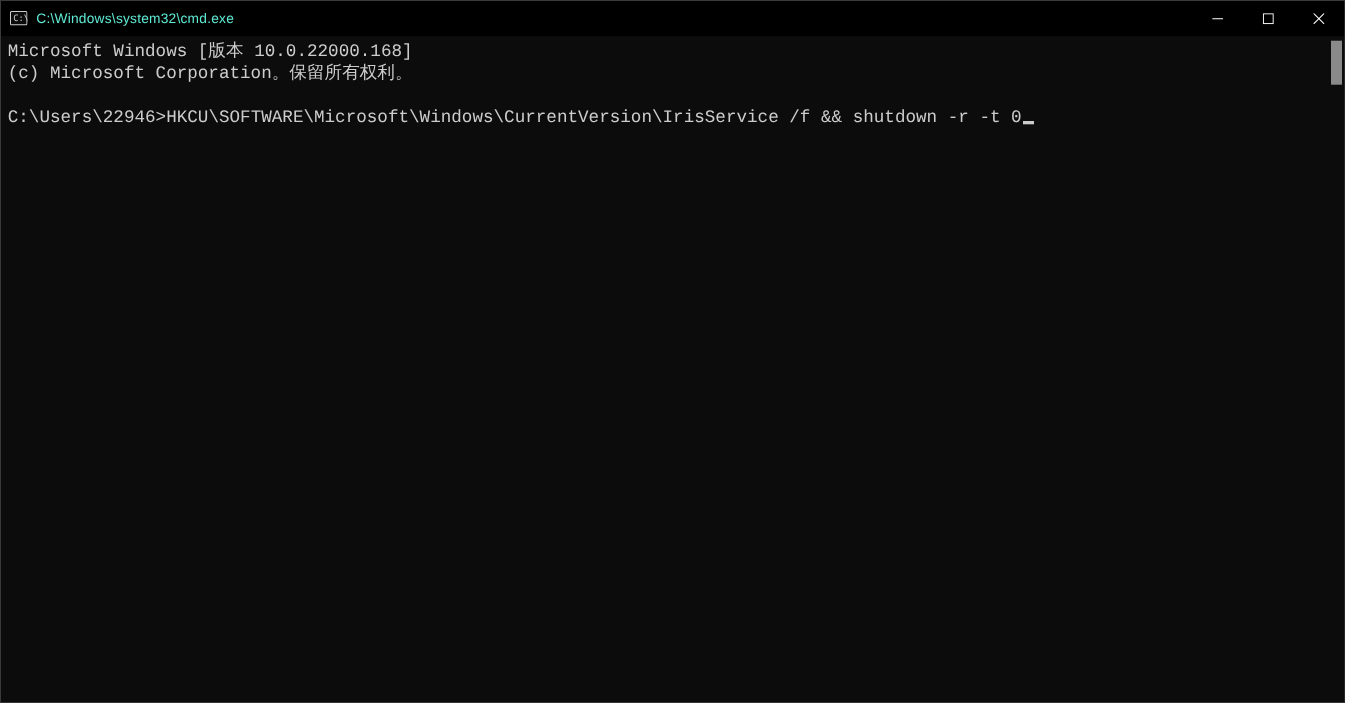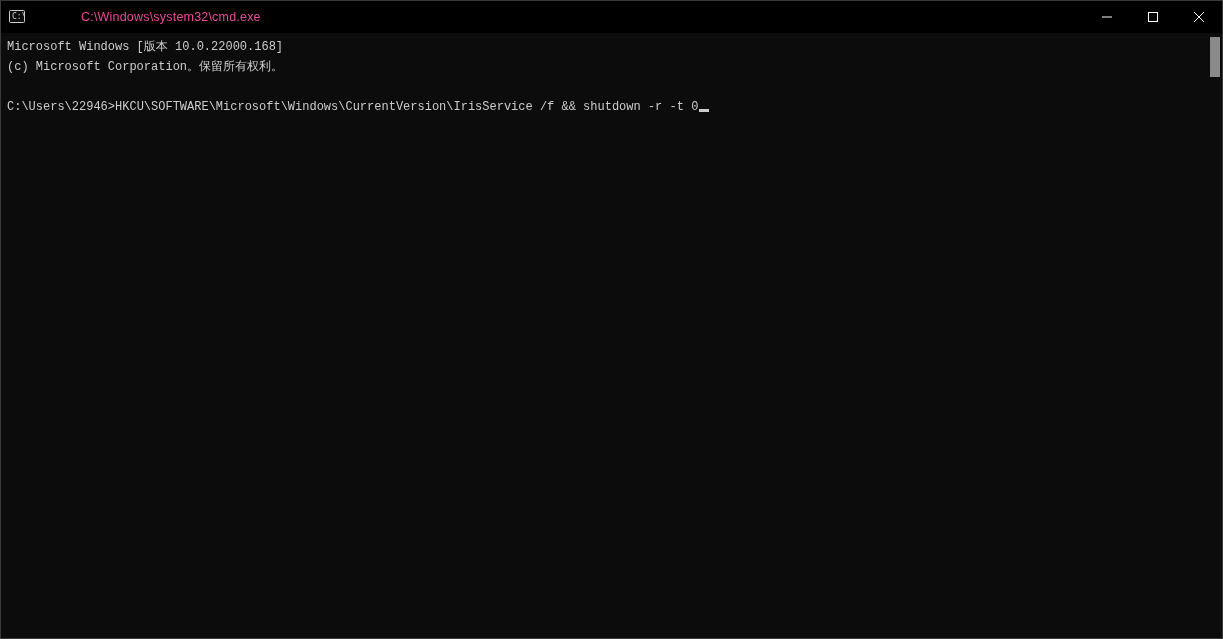--- a/index.html
+++ b/index.html
@@ -33,25 +33,24 @@
       height: 16px;
       margin-left: 8px;
       margin-right: 8px;
       display: flex;
       align-items: center;
       justify-content: center;
     }
     .titlebar-icon svg { display: block; }
     .titlebar-title {
       flex: 0 0 auto;
-      color: #ec4899;
+      color: #5eead4;
       font-family: "Segoe UI", sans-serif;
       font-size: 12.5px;
       letter-spacing: 0.2px;
-      margin-left: 48px;
     }
     .titlebar-spacer { flex: 1 1 auto; }
     .titlebar-buttons {
       display: flex;
       height: 100%;
     }
     .tb-btn {
       width: 46px;
       height: 100%;
       display: flex;
@@ -67,21 +66,21 @@
       overflow: hidden;
     }
     .terminal {
       position: absolute;
       left: 0;
       right: 0;
       top: 0;
       bottom: 0;
       padding: 4px 6px;
       font-family: Consolas, "Courier New", monospace;
-      font-size: 12px;
+      font-size: 16px;
       line-height: 20px;
       color: #cccccc;
       white-space: pre;
     }
     .terminal span { color: #cccccc; }
     .scroll-track {
       position: absolute;
       right: 2px;
       top: 4px;
       bottom: 4px;

